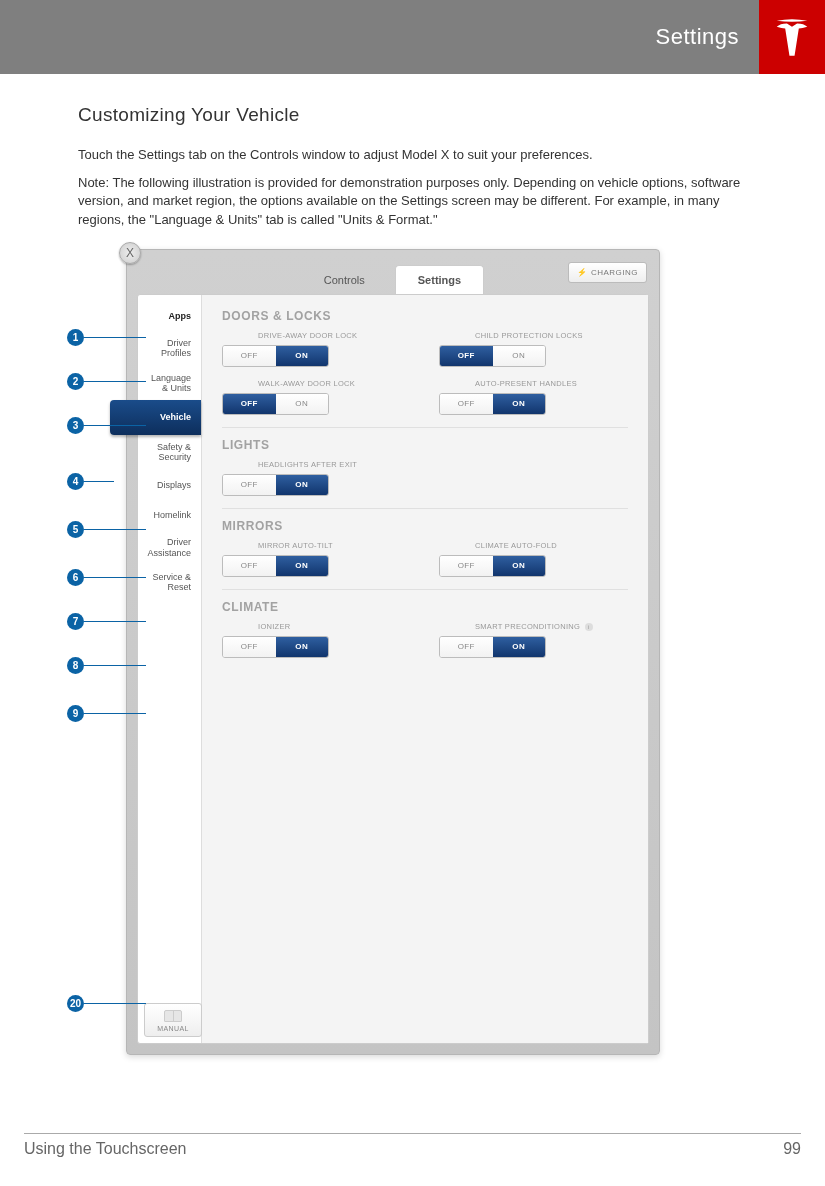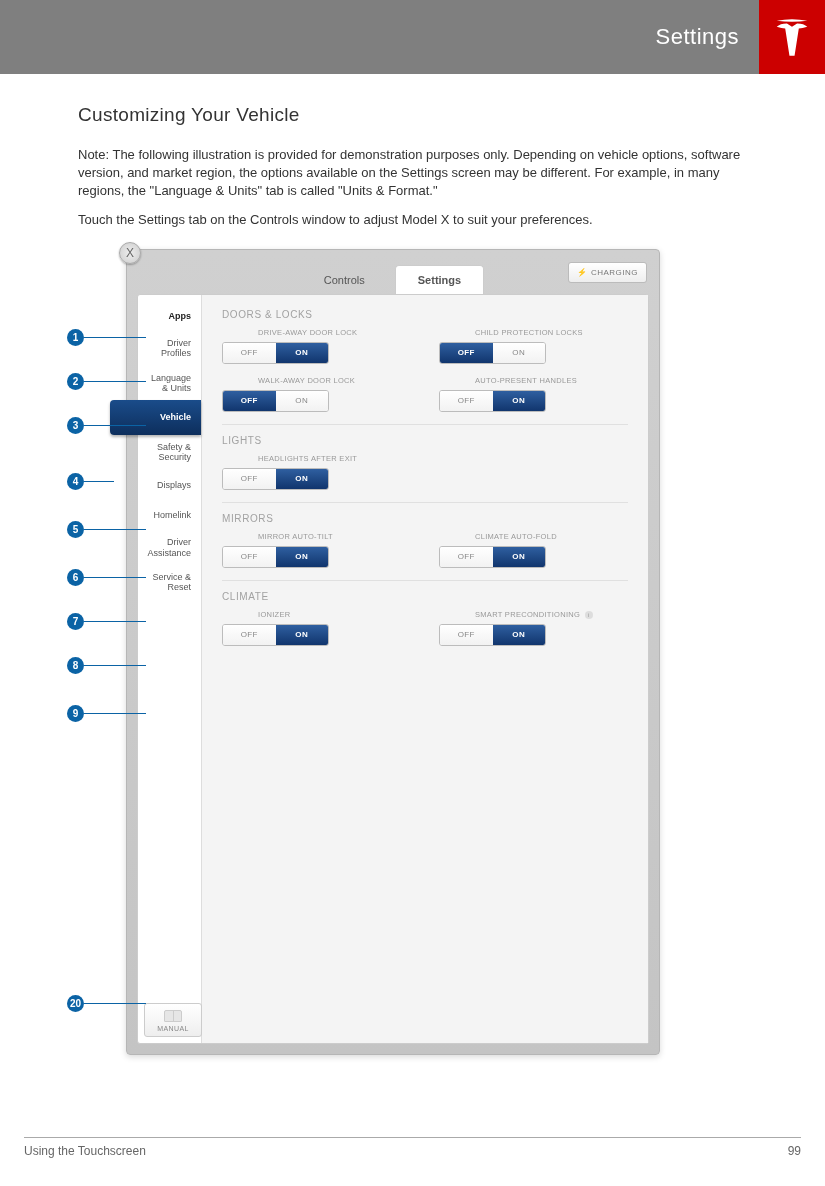--- a/index.html
+++ b/index.html
@@ -204,24 +204,25 @@
   }
   .manual .book::after{content:"";position:absolute;left:50%;top:0;bottom:0;width:1px;background:#ccc;}
   
   .main {
     flex:1;
     background:#f4f4f4;
     padding: 14px 20px;
     overflow:hidden;
   }
   .group-label {
-    font-size:10px;
+    font-size:12px;
     letter-spacing:0.6px;
     color:#a2a2a2;
     margin: 8px 0 8px;
+    font-weight: bold;
   }
   .group-label.first { margin-top: 0; }
   .row2 { display:flex; gap:28px; margin-bottom:12px;}
   .col { flex:1; }
   .opt-label {
     font-size:7.5px;
     letter-spacing:0.3px;
     color:#999;
     margin-bottom:5px;
     padding-left:36px;
@@ -263,41 +264,41 @@
   }
   
   .footer {
     position:absolute;
     bottom:28px;
     left:24px; right:24px;
     border-top:1px solid #aaa;
     display:flex;
     justify-content:space-between;
     padding-top:6px;
-    font-size:12px;
+    font-size:16px;
     color:#666;
   }
 </style>
 </head>
 <body>
 
 <div class="header-bar">
   <div class="header-title">Settings</div>
   <div class="logo-box">
     <svg viewBox="0 0 40 44">
       <path d="M20 10 L14 6 Q6 6 2 10 Q8 12 12 12 L17 44 L23 44 L28 12 Q32 12 38 10 Q34 6 26 6 Z" fill="#fff"></path>
       <path d="M2 3 Q20 -1 38 3 Q20 5 2 3 Z" fill="#fff"></path>
     </svg>
   </div>
 </div>
 
 <div class="content">
   <h2 class="section-title">Customizing Your Vehicle</h2>
+  <p class="body-text">Touch the Settings tab on the Controls window to adjust Model X to suit your preferences.</p>
   <p class="body-text">Note: The following illustration is provided for demonstration purposes only. Depending on vehicle options, software version, and market region, the options available on the Settings screen may be different. For example, in many regions, the "Language &amp; Units" tab is called "Units &amp; Format."</p>
-  <p class="body-text">Touch the Settings tab on the Controls window to adjust Model X to suit your preferences.</p>
 
   <div class="illus-wrap">
 
     <div class="callout c1">1</div>
     <div class="callout c2">2</div>
     <div class="callout c3">3</div>
     <div class="callout c4">4</div>
     <div class="callout c5">5</div>
     <div class="callout c6">6</div>
     <div class="callout c7">7</div>

